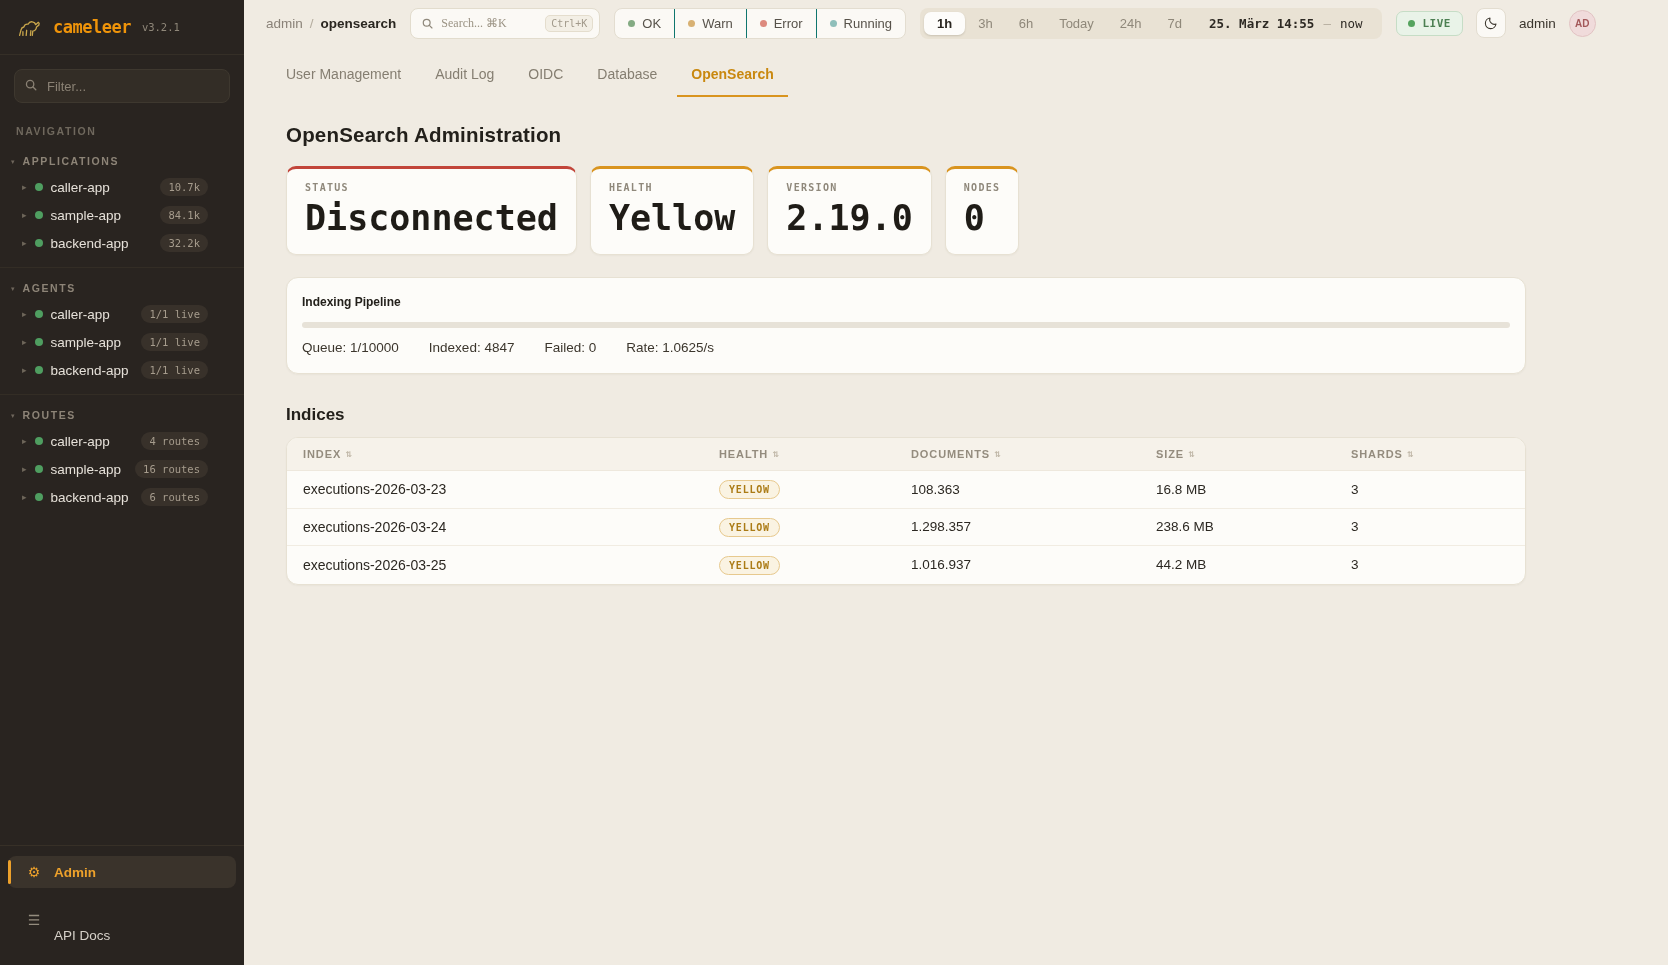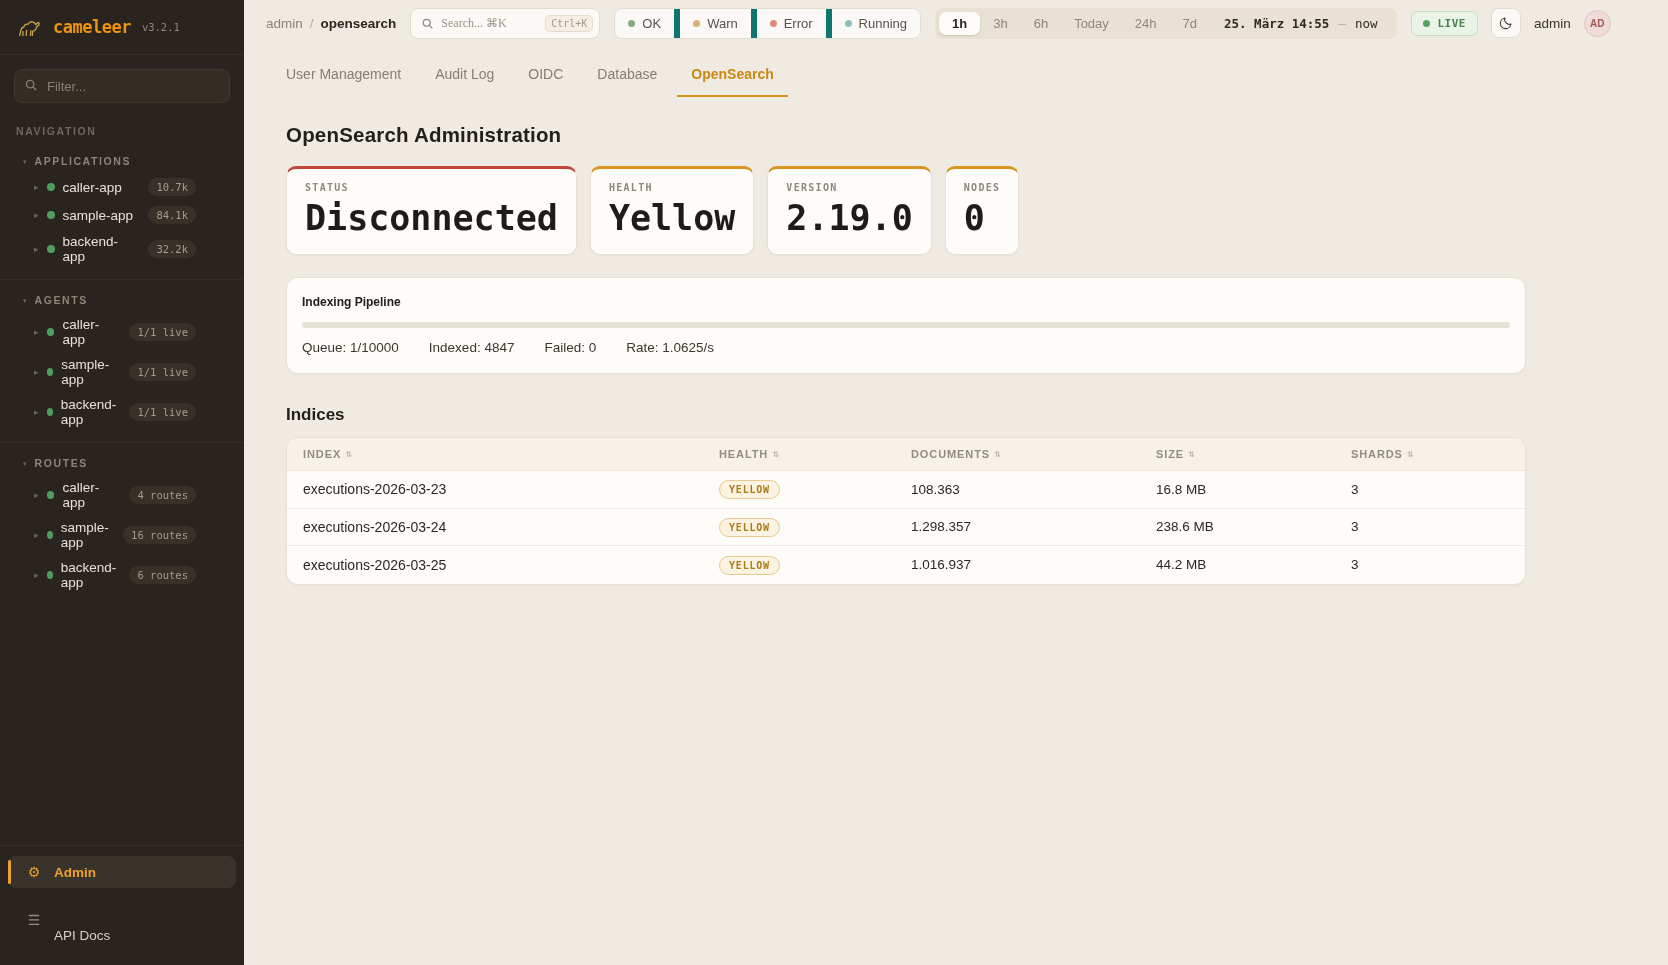--- a/index.html
+++ b/index.html
@@ -15,21 +15,21 @@
   .logo-name { font-family:"DejaVu Sans Mono", monospace; font-weight:bold; font-size:17px; color:#ef940a; letter-spacing:-0.5px; }
   .logo-version { font-family:"DejaVu Sans Mono", monospace; font-size:10.5px; color:#8f8779; margin-left:2px; }
 
   .filter-wrap { margin:14px 14px 6px; position:relative; }
   .filter-wrap input { width:100%; height:34px; background:#332d26; border:1px solid #3e382f; border-radius:8px; color:#d9d4cb; font-size:13px; padding:0 10px 0 32px; outline:none; font-family:"Liberation Sans", sans-serif; }
   .filter-wrap input::placeholder { color:#8a8174; }
   .filter-icon { position:absolute; left:10px; top:9px; color:#8a8174; }
 
   .nav-label { font-size:10.5px; letter-spacing:1.6px; color:#6f685d; font-weight:bold; margin:16px 16px 4px; }
 
-  .nav-section { padding:8px 12px 10px; border-bottom:1px solid #332d25; }
+  .nav-section { padding:8px 0 10px; border-bottom:1px solid #332d25; }
   .nav-section.last { border-bottom:none; }
   .section-head { display:flex; align-items:center; gap:8px; padding:6px 16px 6px 11px; cursor:pointer; }
   .sec-caret { font-size:7px; color:#6f675c; line-height:1; }
   .section-title { font-size:10.5px; letter-spacing:1.6px; color:#8d8477; font-weight:bold; }
   .nav-item { display:flex; align-items:center; gap:8px; padding:5px 36px 5px 22px; cursor:pointer; }
   .chev { font-size:9px; color:#6e665a; line-height:1; }
   .dot { width:8px; height:8px; border-radius:50%; background:#4f9e60; }
   .nav-item-label { font-size:13.5px; color:#e6e1d9; }
   .nav-badge { margin-left:auto; font-family:"DejaVu Sans Mono", monospace; font-size:10.5px; color:#a69c8d; background:#38312a; border-radius:10px; padding:3px 8px; white-space:nowrap; }
 
@@ -53,21 +53,21 @@
   .crumb-page { color:#2a2620; font-weight:bold; cursor:pointer; }
 
   .searchbox { display:flex; align-items:center; gap:7px; width:190px; height:31px; background:#fbf9f5; border:1px solid #e2dccd; border-radius:8px; padding:0 6px 0 10px; cursor:text; }
   .searchbox input { border:none; outline:none; background:transparent; flex:1; min-width:0; font-size:12px; color:#3a352c; font-family:Liberation Serif, serif; }
   .searchbox input::placeholder { color:#9b9384; }
   .searchbox .kbd { font-family:"DejaVu Sans Mono", monospace; font-size:10px; color:#a29a8b; background:#f3efe5; border:1px solid #e4ddcd; border-radius:5px; padding:2px 5px; white-space:nowrap; }
   .search-icon { color:#8f887b; display:flex; }
 
   .statusgroup { display:flex; align-items:stretch; height:31px; background:#fbf9f5; border:1px solid #e3ddd0; border-radius:8px; overflow:hidden; }
   .status-seg { display:flex; align-items:center; gap:7px; padding:0 13px; font-size:13px; color:#57524a; cursor:pointer; }
-  .status-seg + .status-seg { border-left:6px solid #0f766e; }
+  .status-seg + .status-seg { border-left:1px solid #0f766e; }
   .status-dot { width:7px; height:7px; border-radius:50%; }
 
   .timegroup { display:flex; align-items:center; height:31px; background:#e9e2d4; border-radius:8px; padding:0 4px; }
   .time-btn { font-size:13px; color:#8f887a; padding:4px 13px; border-radius:7px; cursor:pointer; white-space:nowrap; }
   .time-btn.active { background:#fdfcfa; color:#2a2620; font-weight:bold; box-shadow:0 1px 2px rgba(60,50,30,.18); }
   .time-date { display:flex; gap:9px; align-items:center; padding:0 16px 0 14px; font-family:"DejaVu Sans Mono", monospace; font-size:12.5px; color:#2e2a24; font-weight:bold; white-space:nowrap; cursor:pointer; }
   .time-date .dash { color:#b3ab9c; font-weight:normal; }
   .time-date .now { font-weight:normal; }
 
   .top-right { margin-left:auto; display:flex; align-items:center; gap:13px; }

